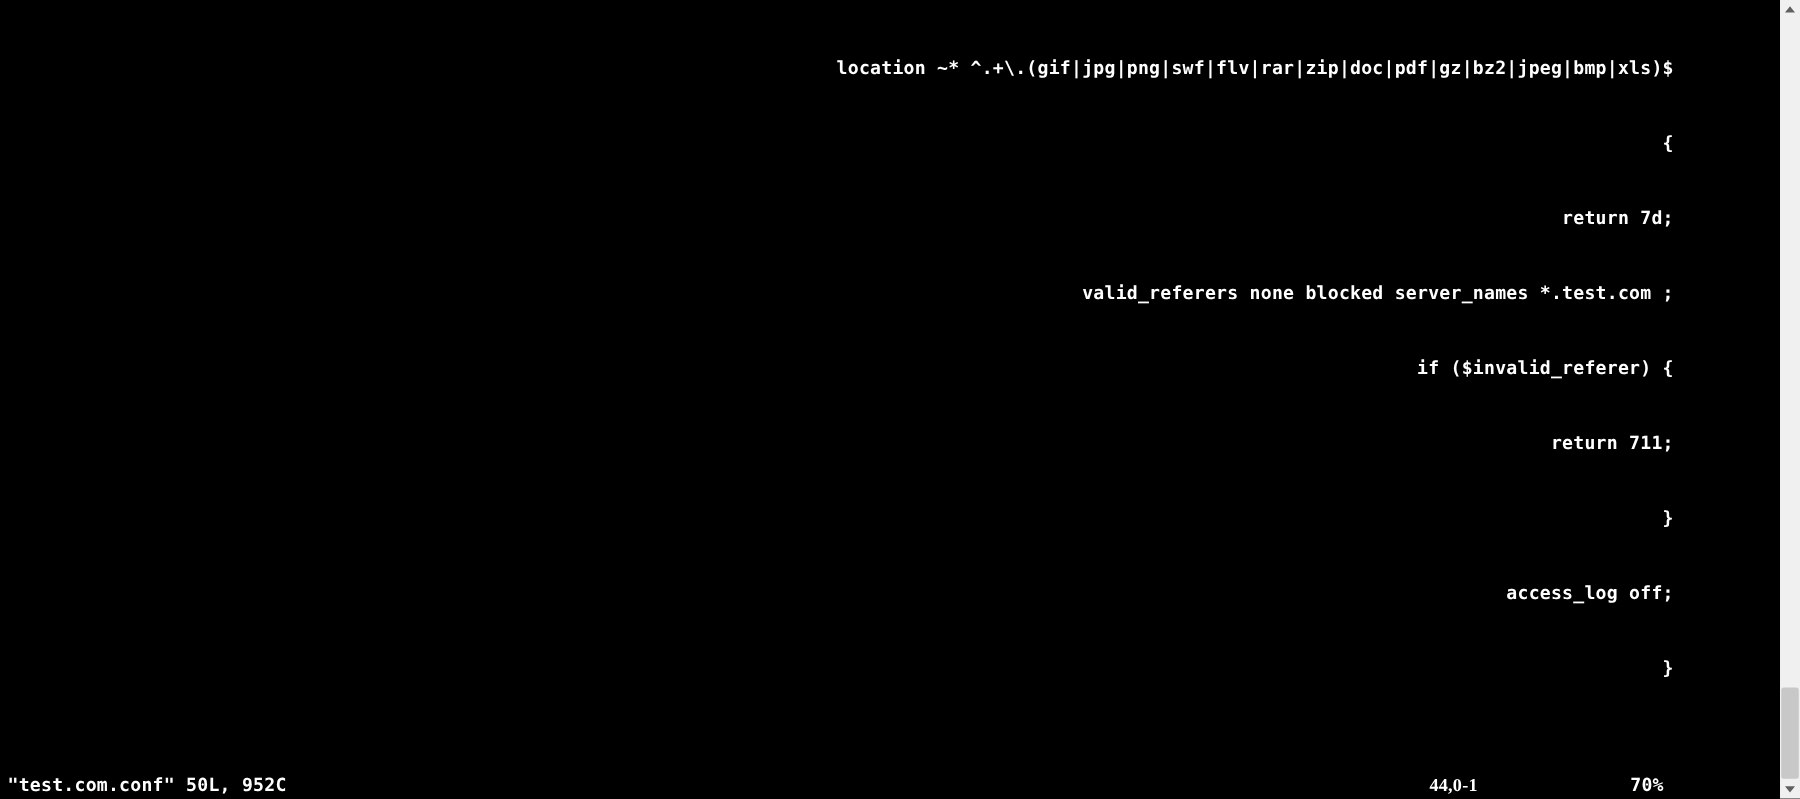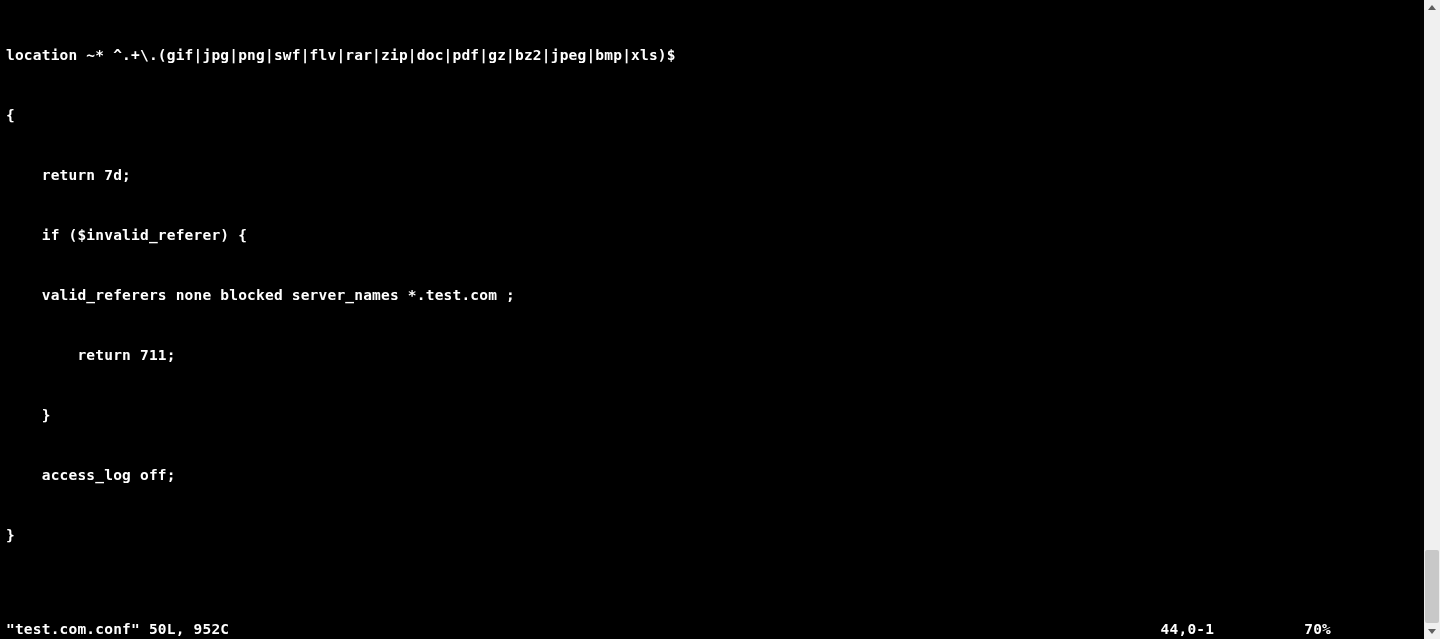--- a/index.html
+++ b/index.html
@@ -18,20 +18,21 @@
       font-size: 14.5px;
       line-height: 20px;
       color: #ffffff;
       position: relative;
     }
     .viewport {
       position: relative;
       width: 1345px;
       height: 639px;
       background: #000000;
+      text-align: right;
     }
     .terminal {
       position: absolute;
       left: 0;
       top: 0;
       width: 100%;
       padding: 5px 6px 0 6px;
       white-space: pre;
       font-weight: bold;
       letter-spacing: 0.2px;
@@ -53,24 +54,26 @@
     }
     .status-left {
       flex: 0 0 auto;
     }
     .status-spacer {
       flex: 1 1 auto;
     }
     .status-pos {
       flex: 0 0 auto;
       padding-right: 90px;
+      font-family: Liberation Serif, serif;
     }
     .status-pct {
       flex: 0 0 auto;
       padding-right: 8px;
+      margin-left: 32px;
     }
     .scrollbar {
       position: absolute;
       right: 0;
       top: 0;
       width: 16px;
       height: 639px;
       background: #f0f0f0;
     }
     .scroll-arrow {
@@ -103,22 +106,22 @@
   </style>
 </head>
 <body>
 
 <div class="viewport">
 
   <div class="terminal">
     <div class="line">location ~* ^.+\.(gif|jpg|png|swf|flv|rar|zip|doc|pdf|gz|bz2|jpeg|bmp|xls)$</div>
     <div class="line">{</div>
     <div class="line">    return 7d;</div>
+    <div class="line">    valid_referers none blocked server_names *.test.com ;</div>
     <div class="line">    if ($invalid_referer) {</div>
-    <div class="line">    valid_referers none blocked server_names *.test.com ;</div>
     <div class="line">        return 711;</div>
     <div class="line">    }</div>
     <div class="line">    access_log off;</div>
     <div class="line">}</div>
     <div class="line"></div>
     
     
     
     
     

